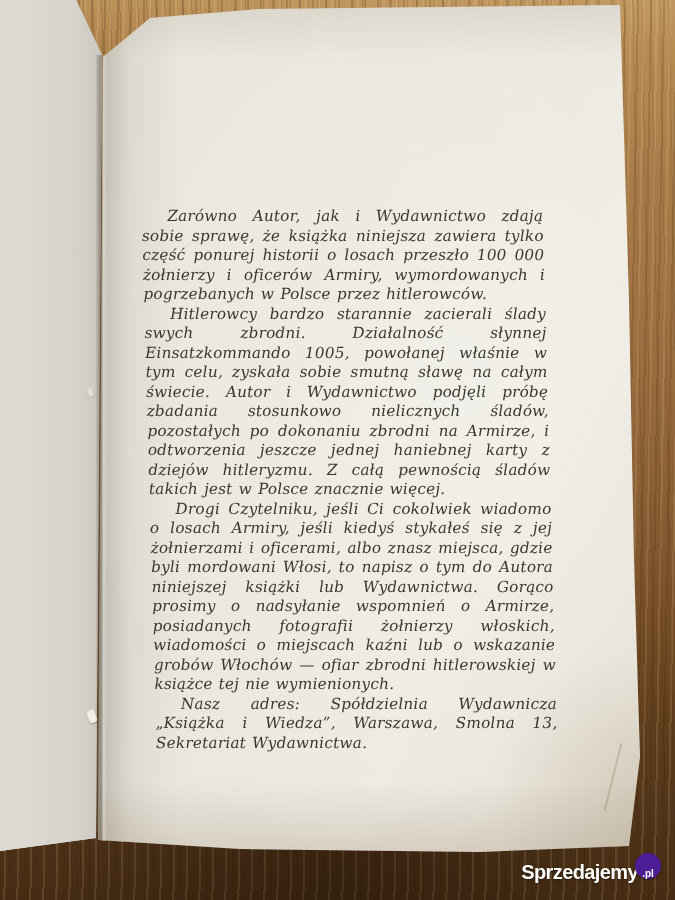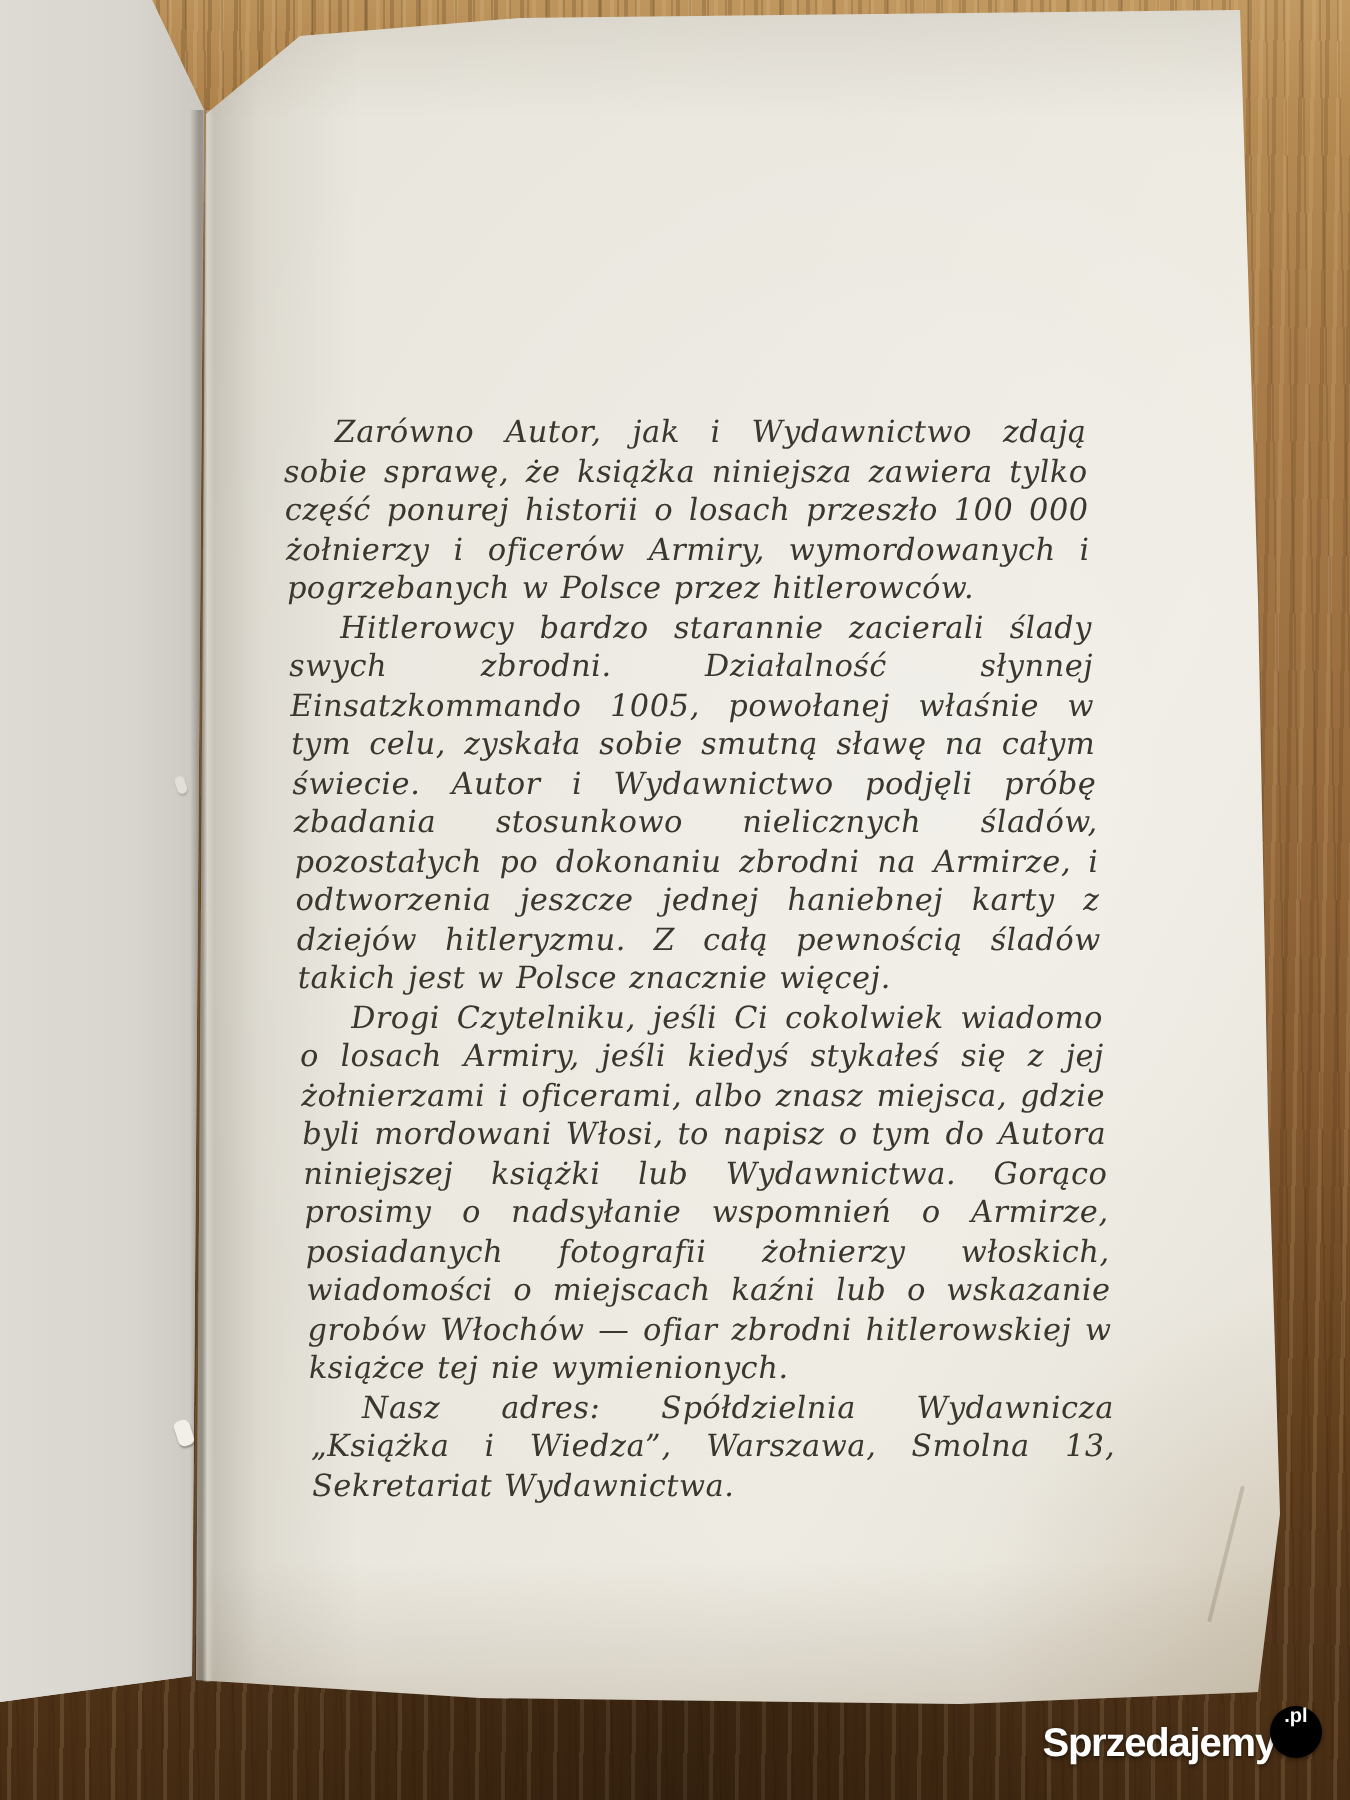--- a/index.html
+++ b/index.html
@@ -84,23 +84,23 @@
     font-family:"Liberation Sans", sans-serif;
   }
   .wm-text{
     font-weight:bold;font-size:20px;letter-spacing:-.6px;
     color:#ffffff;
     text-shadow:0 1px 2px rgba(0,0,0,.45), 0 0 1px rgba(0,0,0,.3);
     line-height:1;
   }
   .wm-badge{
     width:26px;height:26px;border-radius:50%;
-    background:#000000;
+    background:#4c1d95;
     color:#fff;font-weight:bold;font-size:10px;
-    display:flex;align-items:flex-start;justify-content:center;
+    display:flex;align-items:flex-end;justify-content:center;
     margin-left:-3px;margin-top:-9px;
     box-shadow:0 1px 2px rgba(0,0,0,.4);
   }
 </style>
 </head>
 <body>
 
 <div class="photo">
   <div class="wood"></div>
   <div class="wood-sheen"></div>

